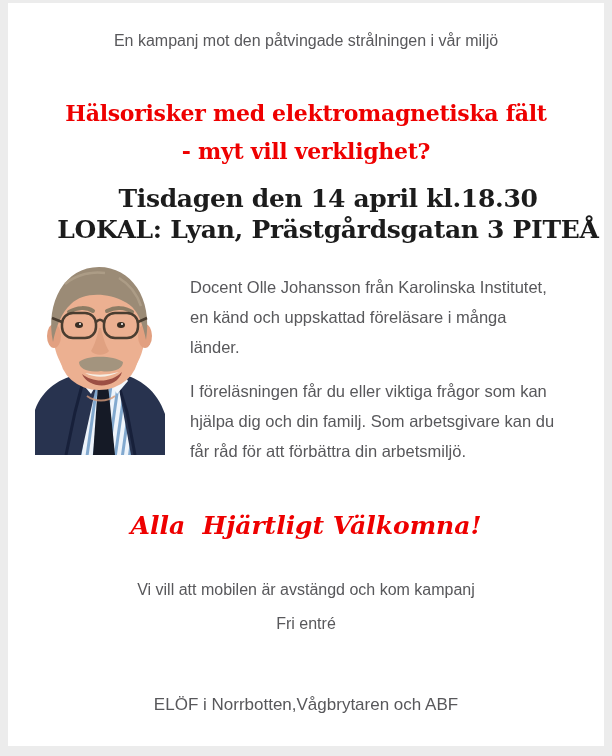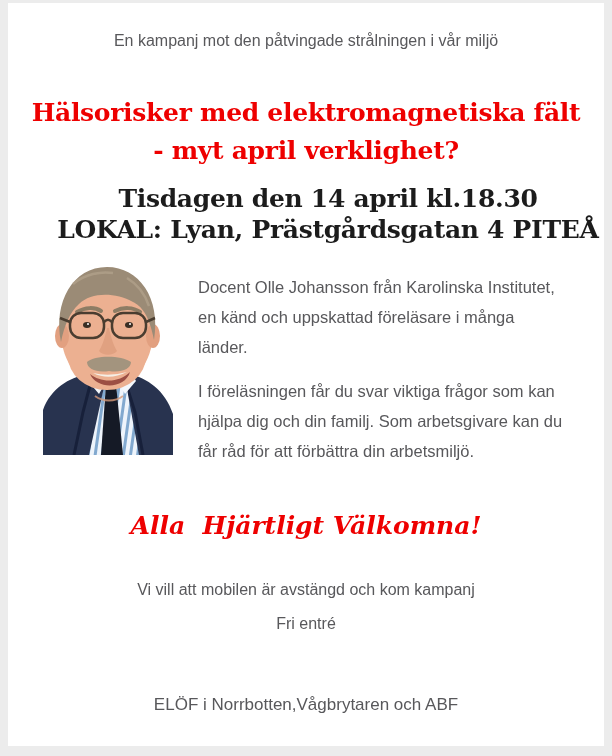--- a/index.html
+++ b/index.html
@@ -25,21 +25,21 @@
   .campaign-line {
     margin-top: 27px;
     font-size: 16px;
     line-height: 22px;
     color: var(--body-gray, #58585b);
   }
   .title-red {
     margin-top: 42px;
     font-family: "DejaVu Serif", serif;
     font-weight: bold;
-    font-size: 25px;
+    font-size: 22px;
     line-height: 38px;
     letter-spacing: -0.3px;
     color: var(--accent-red, #ee0000);
     white-space: nowrap;
   }
   .title-black {
     margin-top: 13px;
     font-family: "DejaVu Serif", serif;
     font-weight: bold;
     font-size: 25px;
@@ -47,21 +47,20 @@
     letter-spacing: -0.3px;
     color: var(--heading-black, #1c1c1c);
     white-space: nowrap;
     padding-left: 44px;
   }
   .speaker-row {
     margin-top: 17px;
     display: flex;
     align-items: flex-start;
     padding-left: 27px;
-    margin-left: 8px;
   }
   .speaker-photo {
     flex: 0 0 130px;
     width: 130px;
     height: 193px;
   }
   .speaker-text {
     margin-left: 25px;
     width: 400px;
     padding-top: 10px;
@@ -104,26 +103,26 @@
 </style>
 </head>
 <body>
 
 <div class="card">
 
   <div class="center campaign-line">En kampanj mot den påtvingade strålningen i vår miljö</div>
 
   <div class="center title-red">
     <div>Hälsorisker med elektromagnetiska fält</div>
-    <div>- myt april verklighet?</div>
+    <div>- myt vill verklighet?</div>
   </div>
 
   <div class="center title-black">
     <div>Tisdagen den 14 april kl.18.30</div>
-    <div>LOKAL: Lyan, Prästgårdsgatan 4 PITEÅ</div>
+    <div>LOKAL: Lyan, Prästgårdsgatan 3 PITEÅ</div>
   </div>
 
   <div class="speaker-row">
 
     <svg class="speaker-photo" viewBox="0 0 130 193" xmlns="http://www.w3.org/2000/svg" aria-hidden="true">
       <defs>
         <pattern id="shirt-stripes" width="7" height="7" patternUnits="userSpaceOnUse" patternTransform="rotate(8)">
           <rect width="7" height="7" fill="#eef4fb"></rect>
           <rect width="3" height="7" fill="#82a9cf"></rect>
         </pattern>
@@ -172,21 +171,21 @@
       <path d="M47,112 C58,121 76,121 87,110 C82,127 54,128 47,112 Z" fill="#9c4f44"></path>
       <path d="M50,111 Q66,119 84,110 Q66,115 50,111 Z" fill="#f5efe6"></path>
 
       <path d="M52,134 C60,140 72,140 80,134" stroke="#d69a79" stroke-width="2" fill="none" opacity="0.8"></path>
     </svg>
 
     <div class="speaker-text">
       <div class="para">Docent Olle Johansson från Karolinska Institutet,
 en känd och uppskattad föreläsare i många
 länder.</div>
-      <div class="para">I föreläsningen får du svar viktiga frågor som kan
+      <div class="para">I föreläsningen får du eller viktiga frågor som kan
 hjälpa dig och din familj. Som arbetsgivare kan du
 får råd för att förbättra din arbetsmiljö.</div>
     </div>
   </div>
 
   <div class="center welcome-line">Alla  Hjärtligt Välkomna!</div>
 
   <div class="center phone-line">Vi vill att mobilen är avstängd och kom kampanj</div>
 
   <div class="center entry-line">Fri entré</div>

